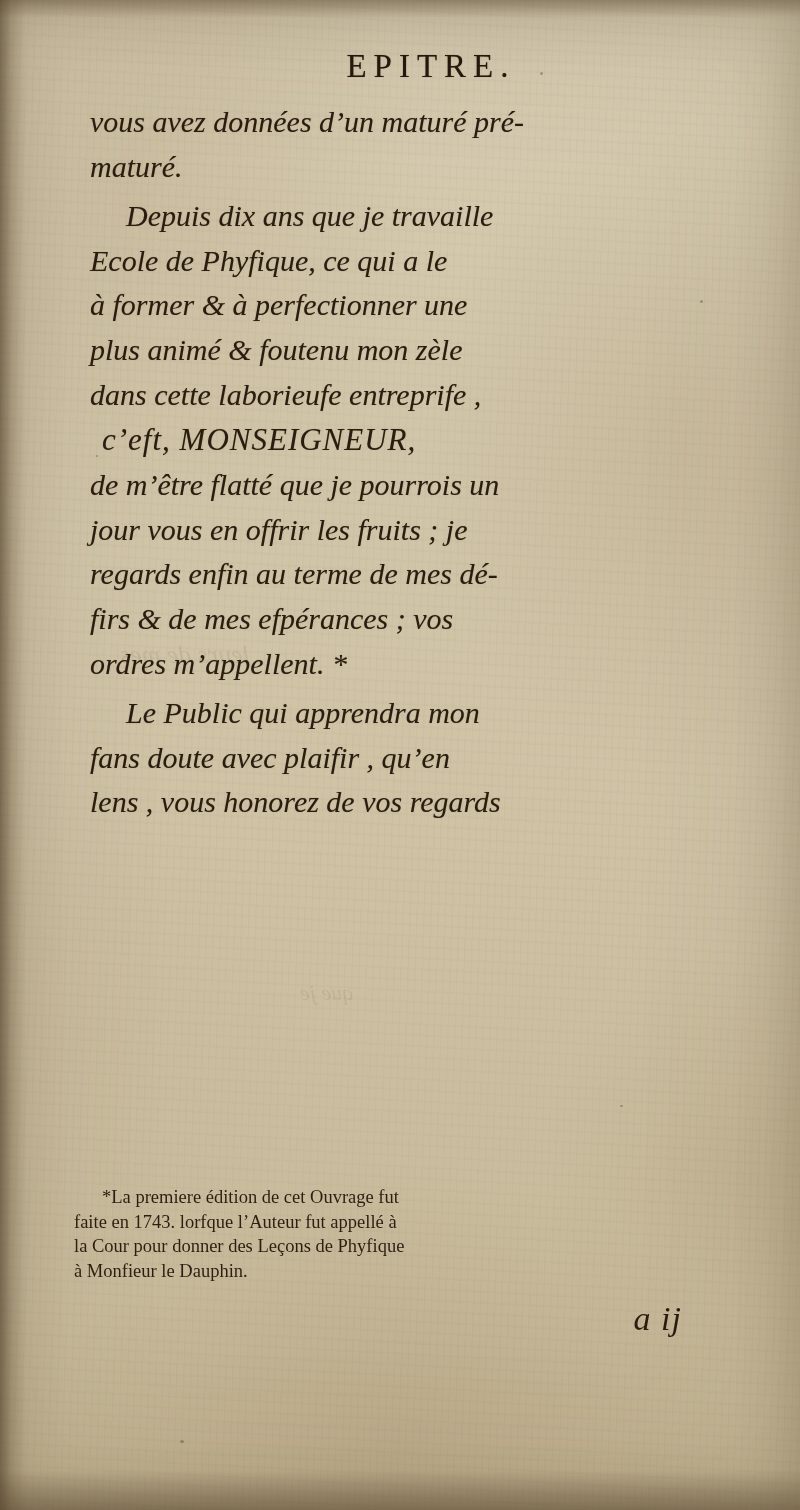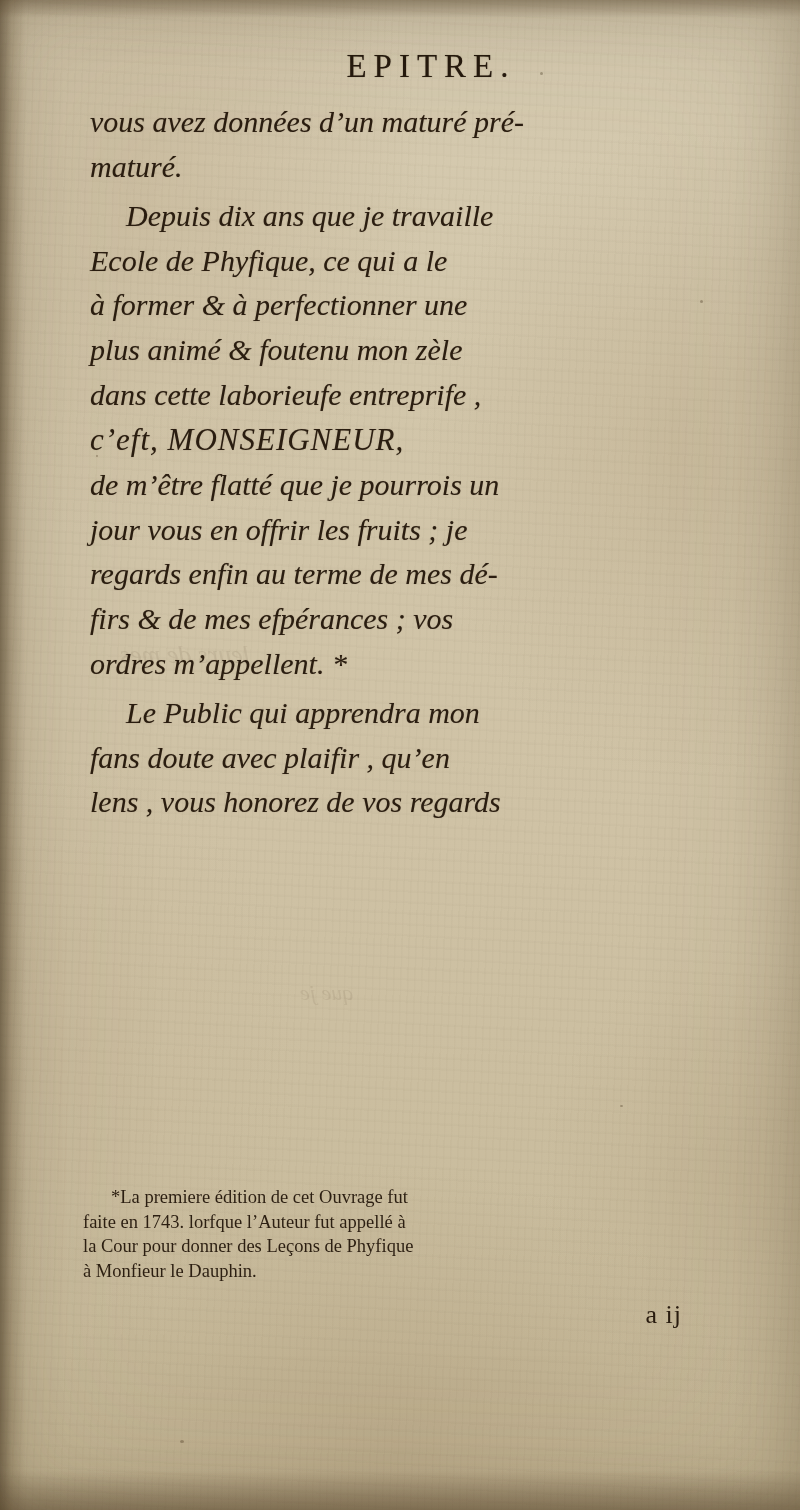--- a/index.html
+++ b/index.html
@@ -104,42 +104,43 @@
   .body-text p {
     margin: 0 0 2px 0;
     text-indent: 0;
   }
   .line { display: block; white-space: nowrap; }
   .indent { padding-left: 36px; margin-top: 7px; }
   .bigcaps {
     font-style: italic;
     letter-spacing: 1px;
   }
-  .tall { font-size: 31px; }
+  .tall { font-size: 31px; margin-left: 12px; }
 
   
   #footnote {
     position: absolute;
     left: 74px;
     top: 1185px;
     width: 655px;
     font-size: 18.5px;
     line-height: 1.33;
     color: #2c1f12;
     font-family: "Liberation Serif", serif;
   }
-  #footnote .fn-line { display: block; white-space: nowrap; margin-left: 9px; }
+  #footnote .fn-line { display: block; white-space: nowrap; }
   #footnote .fn-indent { padding-left: 28px; }
 
   
   #signature {
     position: absolute;
     right: 118px;
     top: 1300px;
-    font-size: 26px;
+    font-style: italic;
+    font-size: 34px;
     color: #2a1d10;
     letter-spacing: 1px;
   }
   
   .speck {
     position: absolute;
     background: rgba(70,52,30,0.35);
     border-radius: 50%;
     pointer-events: none;
   }

